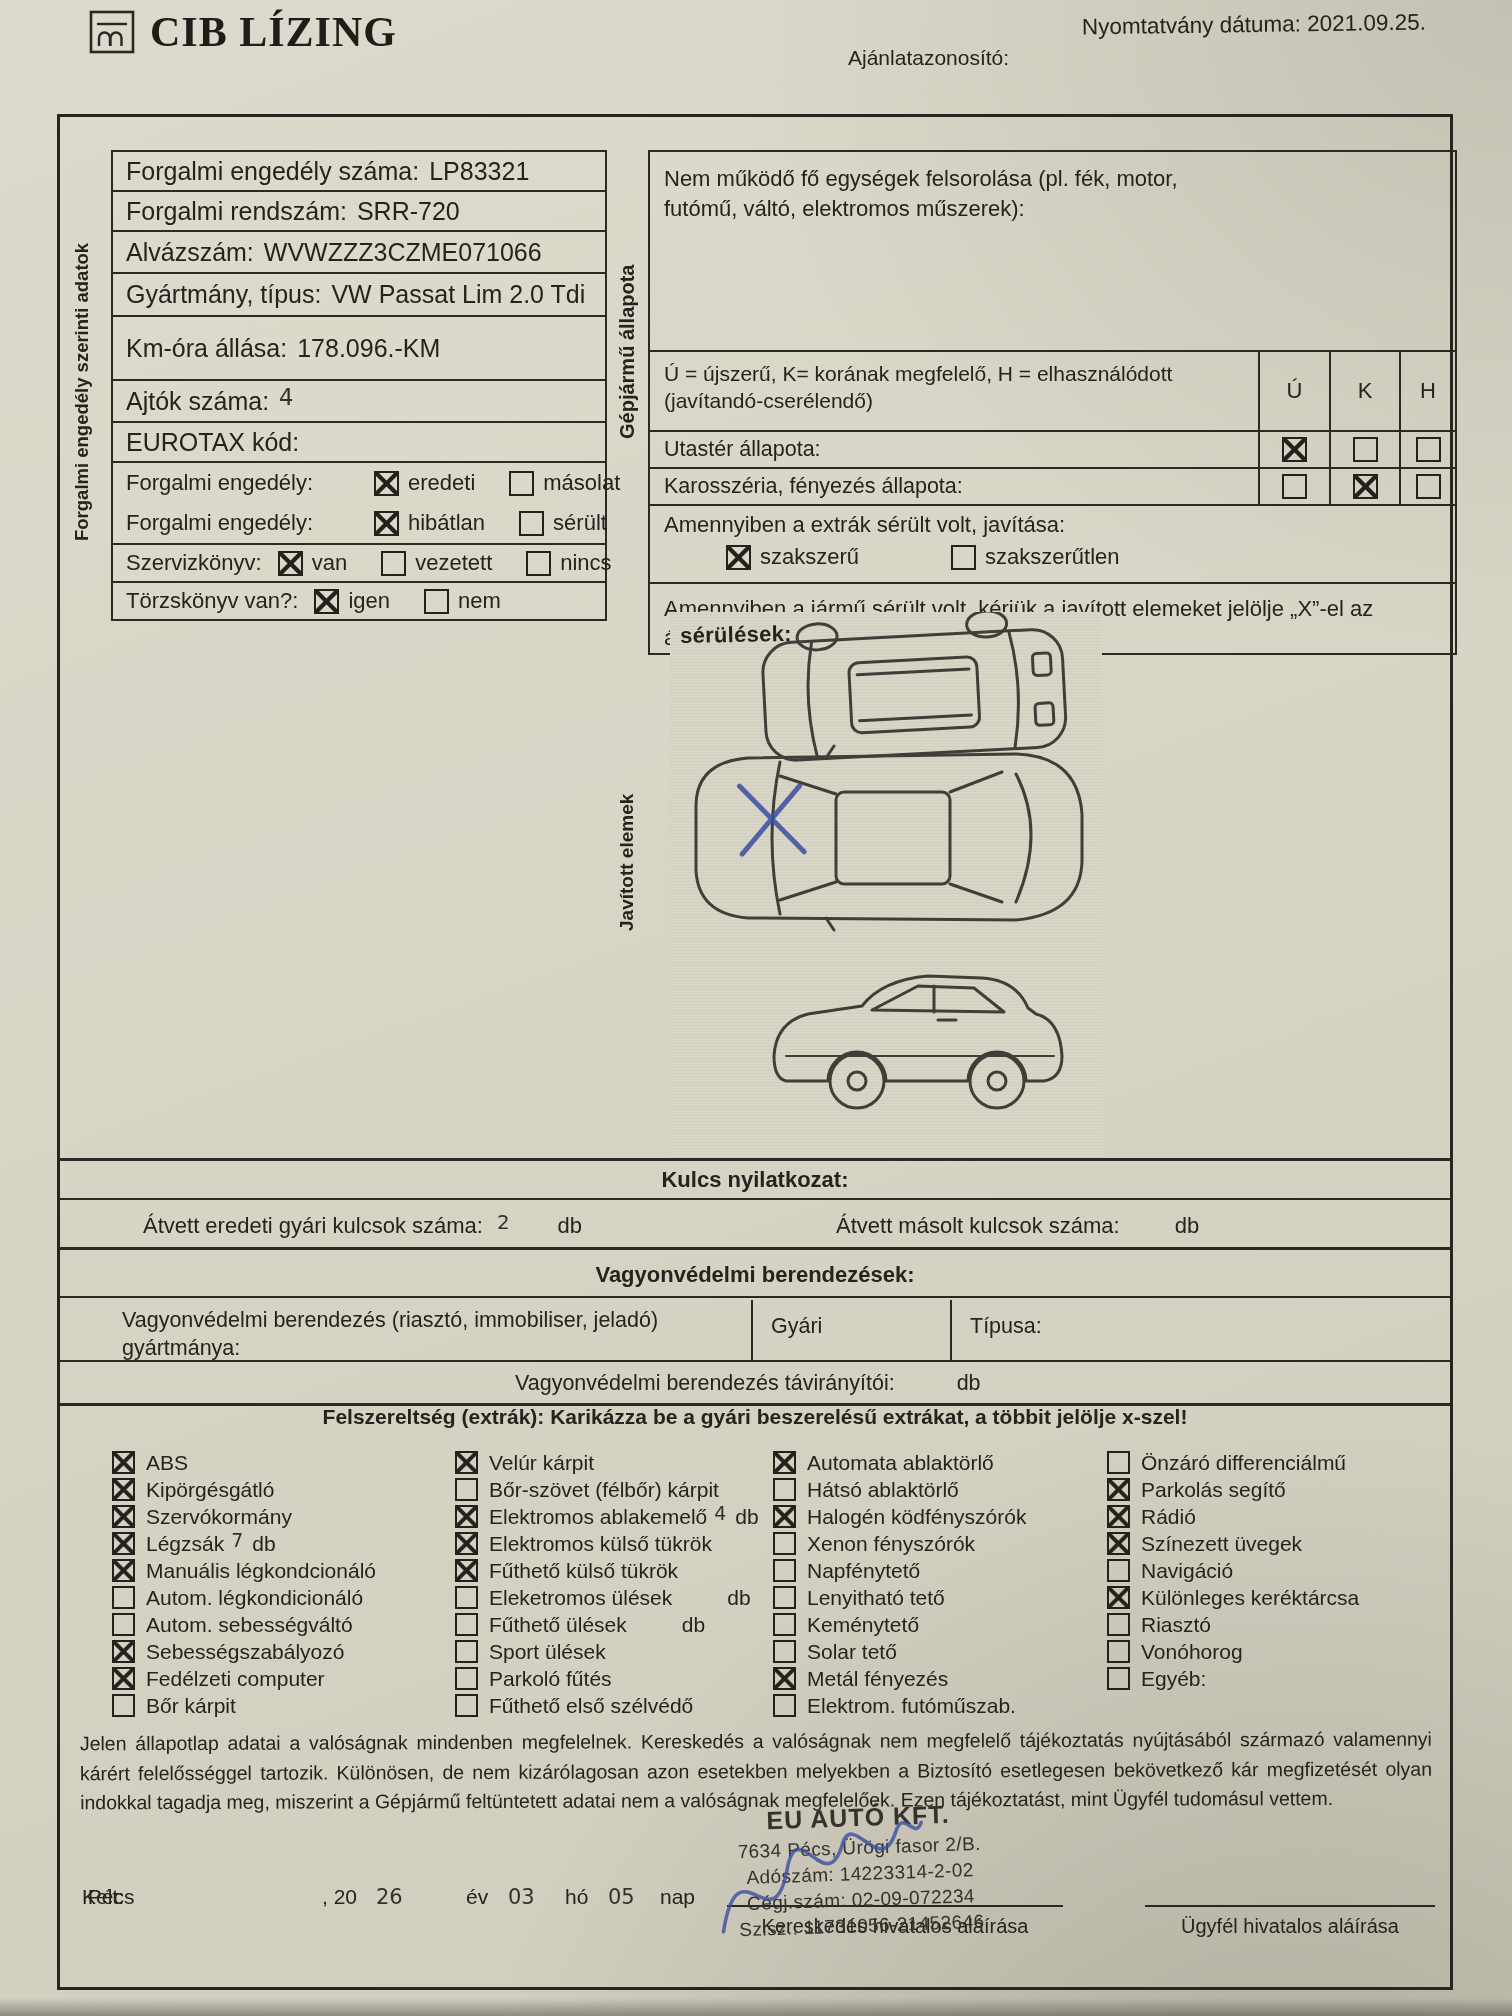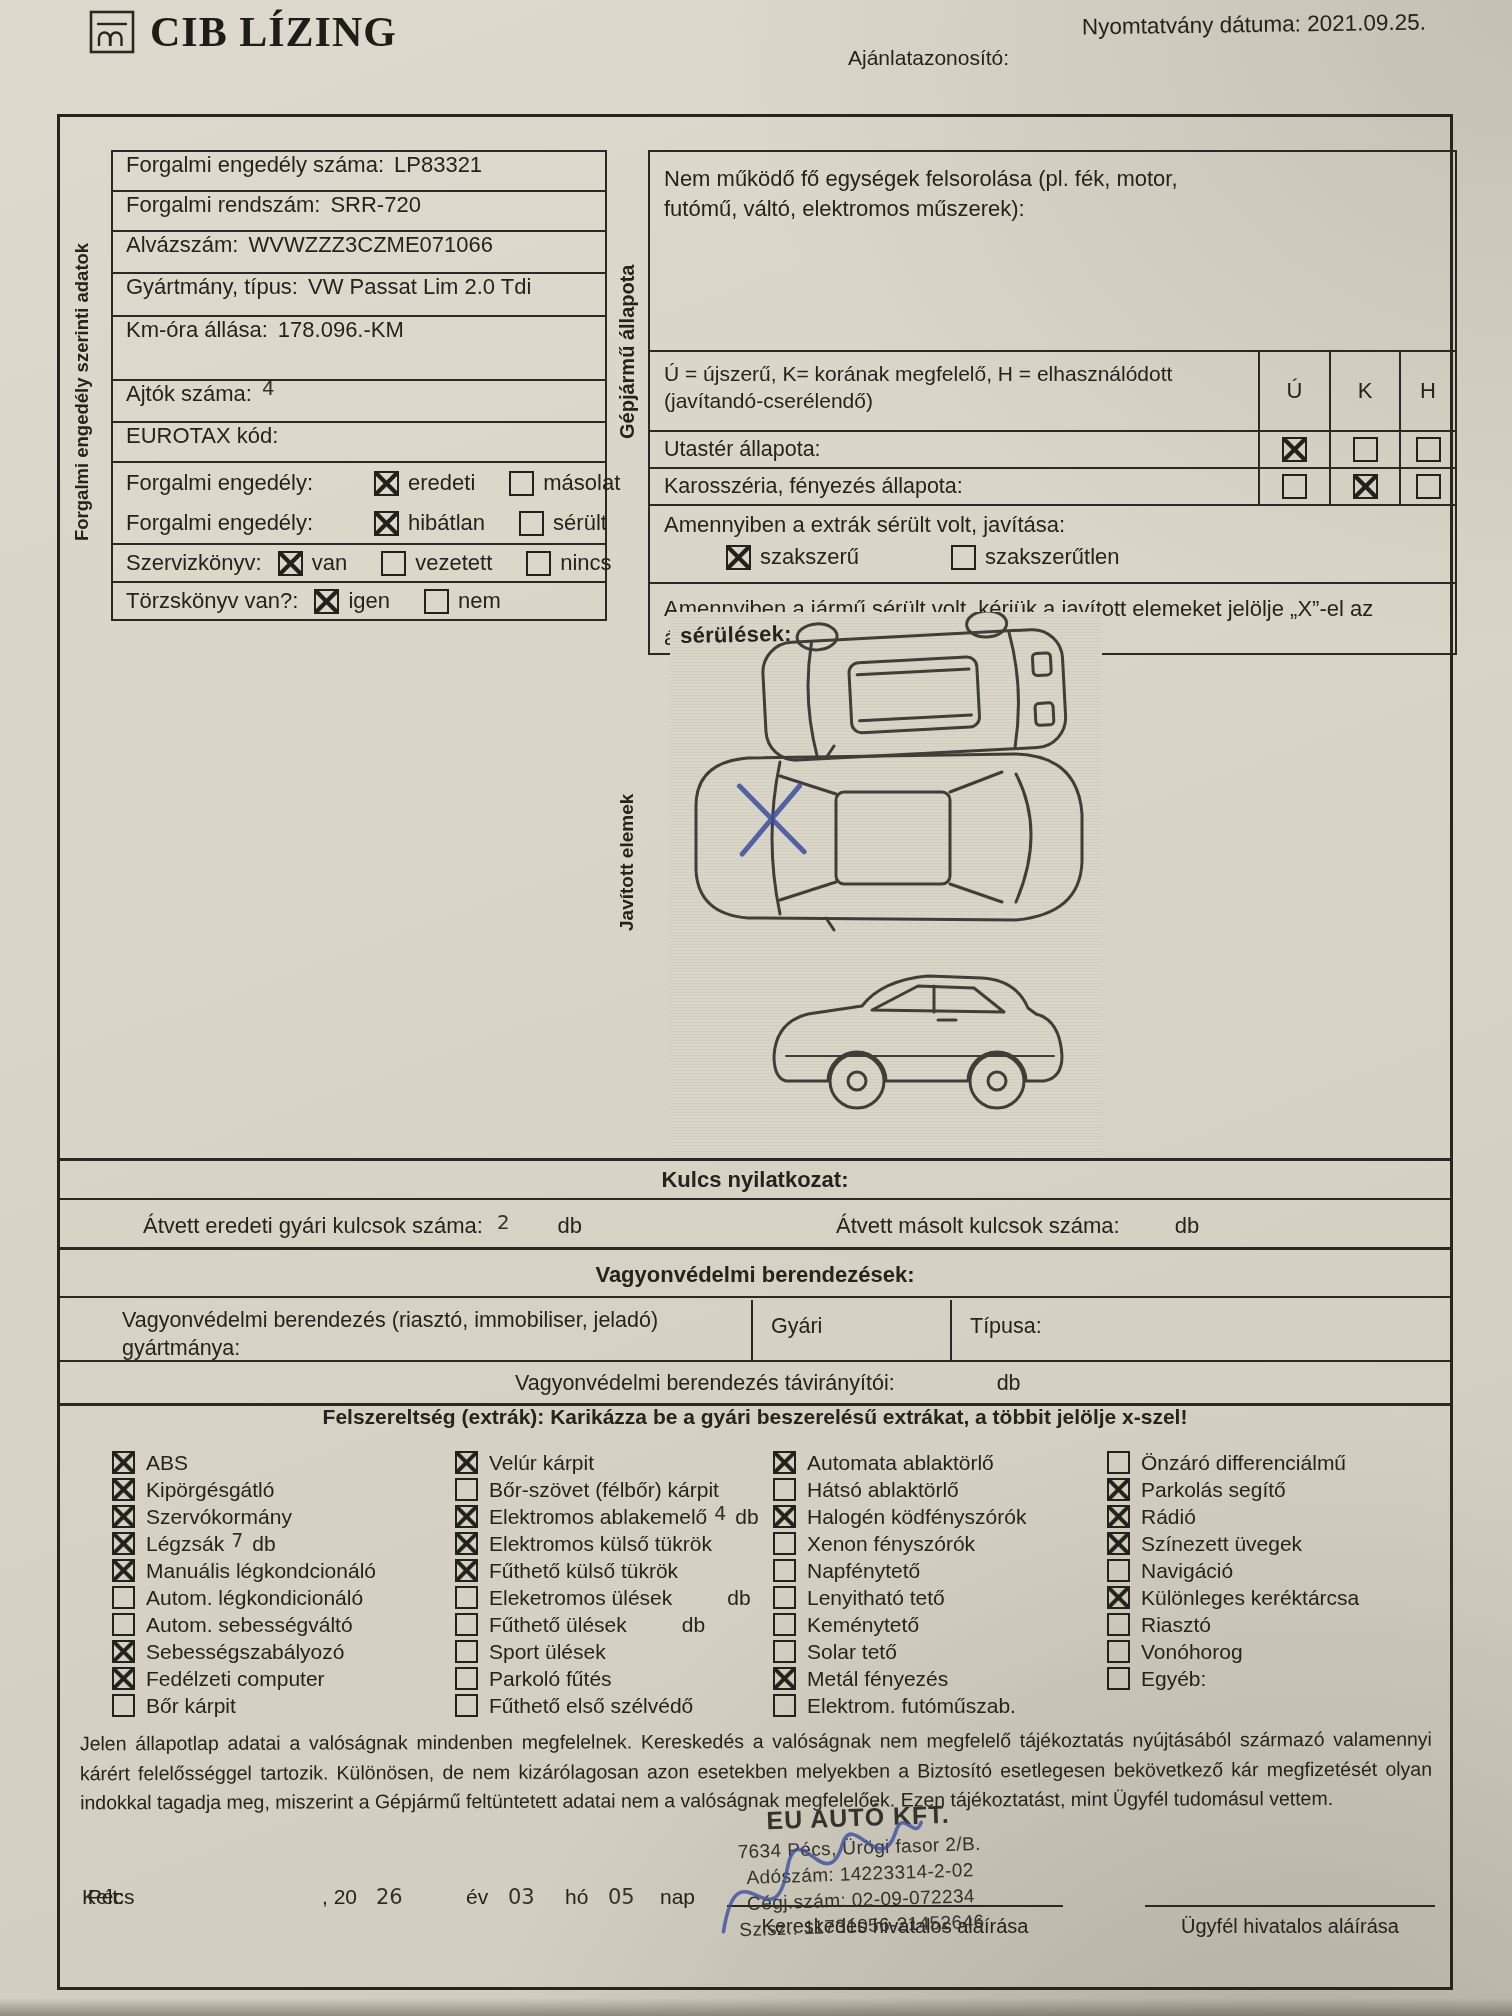--- a/index.html
+++ b/index.html
@@ -27,21 +27,21 @@
   .form-title{position:absolute;left:338px;top:74px;font-size:25px;font-weight:bold;letter-spacing:.4px;}
   
   .main-box{position:absolute;left:57px;top:114px;width:1390px;height:1870px;border:3px solid #27251f;}
   .vlabel{position:absolute;writing-mode:vertical-rl;transform:rotate(180deg);
     display:flex;align-items:center;justify-content:center;font-weight:bold;color:var(--ink);white-space:nowrap;}
   .vlabel-veh{left:4px;top:100px;width:36px;height:350px;font-size:18.5px;}
   .vlabel-cond{left:549px;top:105px;width:36px;height:260px;font-size:20px;}
   .vlabel-rep{left:549px;top:655px;width:36px;height:180px;font-size:19px;}
   
   .veh-box{position:absolute;left:51px;top:33px;width:492px;border:2px solid var(--line);background:rgba(255,255,255,.03);}
-  .f-row{border-bottom:2px solid var(--line);display:flex;align-items:flex-start;padding-left:13px;font-size:22px;}
+  .f-row{border-bottom:2px solid var(--line);display:flex;align-items:center;padding-left:13px;font-size:25px;}
   .veh-box > .f-row:last-child, .veh-box > .fe-cell:last-child{border-bottom:none;}
   .f-value{margin-left:10px;}
   .fe-cell{border-bottom:2px solid var(--line);display:flex;flex-direction:column;justify-content:center;padding-left:13px;height:80px;}
   .opt-line{display:flex;align-items:center;font-size:22px;height:40px;}
   .wlab{width:232px;flex:none;}
   .opt{display:inline-flex;align-items:center;margin-right:34px;}
   .opt-line > .f-label{margin-right:16px;}
   .opt-label{margin-left:9px;}
   
   .cb{display:inline-block;width:21px;height:21px;border:2.5px solid #23211c;flex:none;background-origin:border-box;}
@@ -74,21 +74,21 @@
   .row-kulcs{top:1086px;height:47px;border-bottom:3px solid var(--line);font-size:22px;}
   .row-kulcs .grp-left{position:absolute;left:83px;top:10px;display:flex;align-items:center;}
   .row-kulcs .grp-right{position:absolute;left:776px;top:10px;display:flex;align-items:center;}
   .unit-gap{margin-left:48px;}
   .unit-gap2{margin-left:55px;}
   .row-vagyon-h{top:1136px;height:45px;border-bottom:2px solid var(--line);}
   .row-vagyon{top:1183px;height:62px;border-bottom:2px solid var(--line);display:grid;grid-template-columns:693px 199px 1fr;font-size:21.5px;}
   .vg-cell1{padding:6px 80px 0 62px;line-height:28px;border-right:2px solid var(--line);}
   .vg-cell2{padding:14px 0 0 18px;border-right:2px solid var(--line);}
   .vg-cell3{padding:14px 0 0 18px;}
-  .row-remote{top:1247px;height:42px;border-bottom:3px solid var(--line);font-size:21.5px;display:flex;align-items:center;gap:40px;}
+  .row-remote{top:1247px;height:42px;border-bottom:3px solid var(--line);font-size:21.5px;display:flex;align-items:center;}
   .row-remote .lbl{margin-left:455px;}
   .row-remote .unit{margin-left:62px;}
   .row-equip-h{top:1278px;height:44px;font-size:21px;}
   
   .equip-grid{position:absolute;left:52px;top:1332px;width:1320px;display:flex;}
   .equip-col{list-style:none;margin:0;padding:0;}
   .equip-col:nth-child(1){width:343px;}
   .equip-col:nth-child(2){width:318px;}
   .equip-col:nth-child(3){width:334px;}
   .equip-item{display:flex;align-items:center;height:27px;font-size:21px;}

